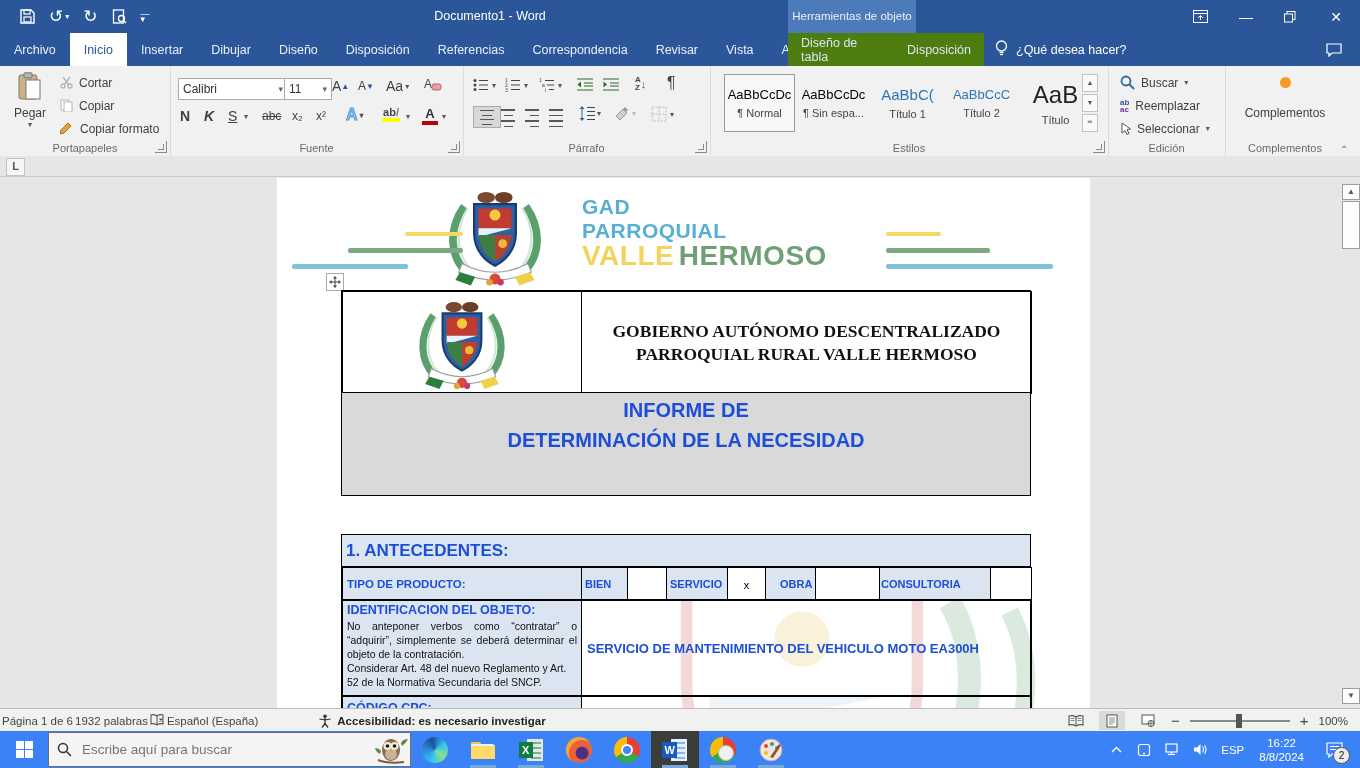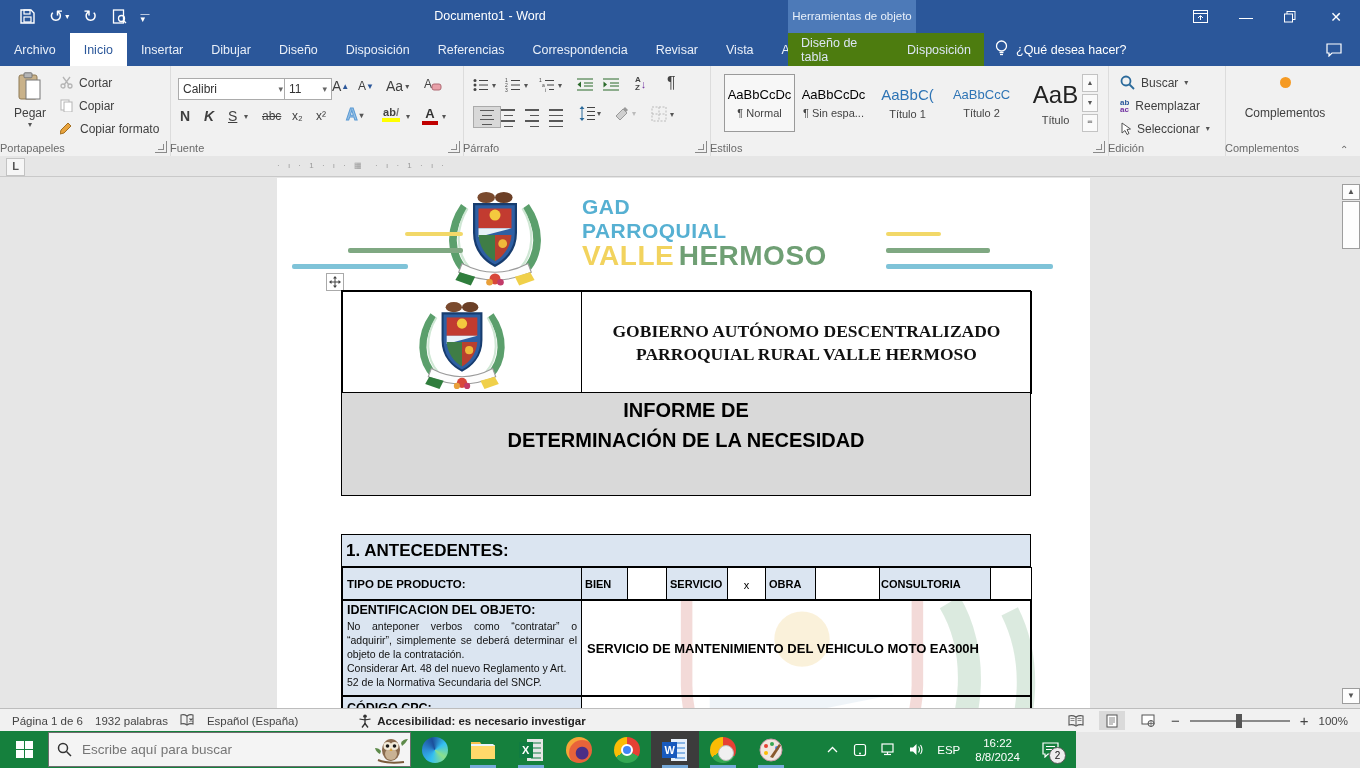--- a/index.html
+++ b/index.html
@@ -26,21 +26,21 @@
   .tab.active{background:#fff;color:#2b579a;}
   #ctx-tabs{position:absolute;left:788px;top:33px;width:196px;height:33px;background:#4d7c0f;
       display:flex;}
   .ctx-tab{color:#dce6f4;font-size:12.5px;padding:0 13px;display:flex;align-items:center;}
   #tellme{position:absolute;left:995px;top:33px;height:33px;display:flex;align-items:center;gap:8px;
       color:#fff;font-size:12.5px;}
   #comment-ic{position:absolute;left:1326px;top:33px;height:33px;display:flex;align-items:center;color:#fff;}
   
   #ribbon{left:0;top:66px;width:1360px;height:90px;background:#f1f1f1;border-bottom:1px solid #d5d5d5;}
   .group{position:absolute;top:0;height:90px;border-right:1px solid #dcdcdc;}
-  .glabel{position:absolute;bottom:2px;left:0;right:0;font-size:11px;color:#6a6a6a;}
+  .glabel{position:absolute;bottom:2px;left:0;right:0;text-align:center;font-size:11px;color:#6a6a6a;}
   .launcher{position:absolute;right:3px;bottom:3px;width:11px;height:11px;border-right:1px solid #8a8a8a;
       border-bottom:1px solid #8a8a8a;}
   .launcher:after{content:"";position:absolute;right:2px;bottom:2px;width:5px;height:5px;
       border-right:1.5px solid #8a8a8a;border-bottom:1.5px solid #8a8a8a;}
   .rtxt{font-size:12px;color:#3f3f3f;}
   .gray{color:#aeaeae;}
   .combo{background:#fff;border:1px solid #ababab;font-size:12px;color:#333;display:flex;
       align-items:center;padding:0 4px;height:20px;}
   .combo .arr{margin-left:auto;color:#666;font-size:9px;}
   .chip{display:inline-flex;align-items:center;justify-content:center;}
@@ -62,38 +62,38 @@
   #docarea{left:0;top:176px;width:1360px;height:532px;background:#e6e6e6;border-top:1px solid #c9c9c9;}
   #page{position:absolute;left:277px;top:1px;width:813px;height:531px;background:#fff;overflow:hidden;}
   .line{position:absolute;border-radius:2px;}
   .logo-word{font-weight:bold;letter-spacing:.5px;line-height:1;}
   .dtable{position:absolute;left:64px;width:690px;border:1px solid #000;box-sizing:border-box;}
   .cell{box-sizing:border-box;border:1px solid #000;position:absolute;}
   .blue-bg{background:#dbe5f1;}
   .gray-bg{background:#d9d9d9;}
   .serifhead{font-family:"Liberation Serif",serif;font-weight:bold;font-size:17.5px;color:#111;
       text-align:center;line-height:23px;}
-  .doc-b{font-weight:bold;color:#000000;}
+  .doc-b{font-weight:bold;color:#1d4ed8;}
   .wm{opacity:.18;}
   
   .sb-btn{position:absolute;left:1342px;width:16px;background:#fdfdfd;border:1px solid #9d9d9d;
       color:#555;font-size:8px;text-align:center;}
   #sb-thumb{position:absolute;left:1342px;top:24px;width:16px;height:46px;background:#fdfdfd;
       border:1px solid #9d9d9d;}
   
   #statusbar{left:0;top:708px;width:1360px;height:23px;background:#f1f1f1;border-top:1px solid #bdbdbd;
       display:flex;align-items:center;font-size:11.5px;color:#444;}
-  #statusbar .item{margin-left:12px;display:flex;align-items:center;gap:5px;}
+  #statusbar .item{margin-left:2px;display:flex;align-items:center;gap:5px;}
   #zoomctl{margin-left:auto;display:flex;align-items:center;gap:10px;margin-right:12px;}
   .viewic{width:26px;height:19px;display:flex;align-items:center;justify-content:center;}
   .viewic.sel{background:#dadada;}
   #zoomtrack{width:100px;height:2px;background:#8a8a8a;position:relative;}
   #zoomthumb{position:absolute;left:46px;top:-6px;width:6px;height:14px;background:#555;}
   
-  #taskbar{left:0;top:731px;width:1076px;height:37px;background:#15803d;display:flex;align-items:center;}
+  #taskbar{left:0;top:731px;width:1360px;height:37px;background:#3b82f6;display:flex;align-items:center;}
   #startbtn{width:48px;height:37px;display:flex;align-items:center;justify-content:center;}
   #searchbox{width:345px;height:33px;background:#f4f4f4;border:1px solid #6e6e6e;display:flex;
       align-items:center;padding:0 8px;gap:8px;position:relative;}
   #searchbox input{border:none;background:transparent;outline:none;font-size:13.5px;color:#222;
       width:230px;font-family:"Liberation Sans",sans-serif;}
   .tbicon{width:48px;height:37px;display:flex;align-items:center;justify-content:center;position:relative;}
   .tbicon.active{background:#3c3c3c;}
   .tbicon .ind{position:absolute;bottom:0;left:11px;width:26px;height:3px;background:#76a9d8;}
   #tray{margin-left:auto;display:flex;align-items:center;color:#fff;gap:4px;padding-right:6px;}
   .trayic{width:24px;height:37px;display:flex;align-items:center;justify-content:center;}
@@ -508,21 +508,20 @@
       <span style="display:inline-block;width:11px;height:11px;border-radius:50%;background:#f59a23;"></span>
       <div class="rtxt" style="margin-top:14px;">Complementos</div>
     </div>
     <div class="glabel">Complementos</div>
   </div>
   <span class="abs" style="left:1340px;top:78px;color:#666;font-size:10px;">⌃</span>
 </div>
 
 <div id="rulerrow" class="abs">
   <div id="tabsel">L</div>
-  <div class="ruler">· ı · 1 · ı · ▦ &nbsp;· ı · 1 · ı ·</div>
 </div>
 
 <div id="docarea" class="abs">
   <div id="page">
 
     <div class="abs" style="left:163px;top:8px;width:110px;height:100px;">
       <svg width="110" height="100" viewBox="0 0 100 90">
           <use href="#coat"></use>
         </svg>
     </div>
@@ -590,21 +589,21 @@
           <span>TIPO DE PRODUCTO:</span>
         </div>
       <div class="cell blue-bg doc-b" style="left:239px;top:0;width:47px;height:34px;font-size:11px;display:flex;align-items:center;padding-left:3px;">
           <span>BIEN</span>
         </div>
       <div class="cell" style="left:285px;top:0;width:40px;height:34px;background:#fff;text-align:center;font-size:11px;line-height:34px;"><span></span></div>
       <div class="cell blue-bg doc-b" style="left:324px;top:0;width:62px;height:34px;font-size:11px;display:flex;align-items:center;padding-left:3px;">
           <span>SERVICIO</span>
         </div>
       <div class="cell" style="left:385px;top:0;width:39px;height:34px;background:#fff;text-align:center;font-size:11px;line-height:34px;"><span>x</span></div>
-      <div class="cell blue-bg doc-b" style="left:423px;top:0;width:51px;height:34px;font-size:11px;display:flex;align-items:center;padding-left:3px;">
+      <div class="cell blue-bg doc-b" style="left:423px;top:0;width:51px;height:34px;font-size:11px;display:flex;align-items:center;padding-left:14px;">
           <span>OBRA</span>
         </div>
       <div class="cell" style="left:473px;top:0;width:65px;height:34px;background:#fff;text-align:center;font-size:11px;line-height:34px;"><span></span></div>
       <div class="cell blue-bg doc-b" style="left:537px;top:0;width:112px;height:34px;font-size:11px;display:flex;align-items:center;padding-left:1px;">
           <span>CONSULTORIA</span>
         </div>
       <div class="cell" style="left:648px;top:0;width:42px;height:34px;background:#fff;text-align:center;font-size:11px;line-height:34px;"><span></span></div>
     </div>
 
     <div class="dtable" style="top:421px;height:97px;">

